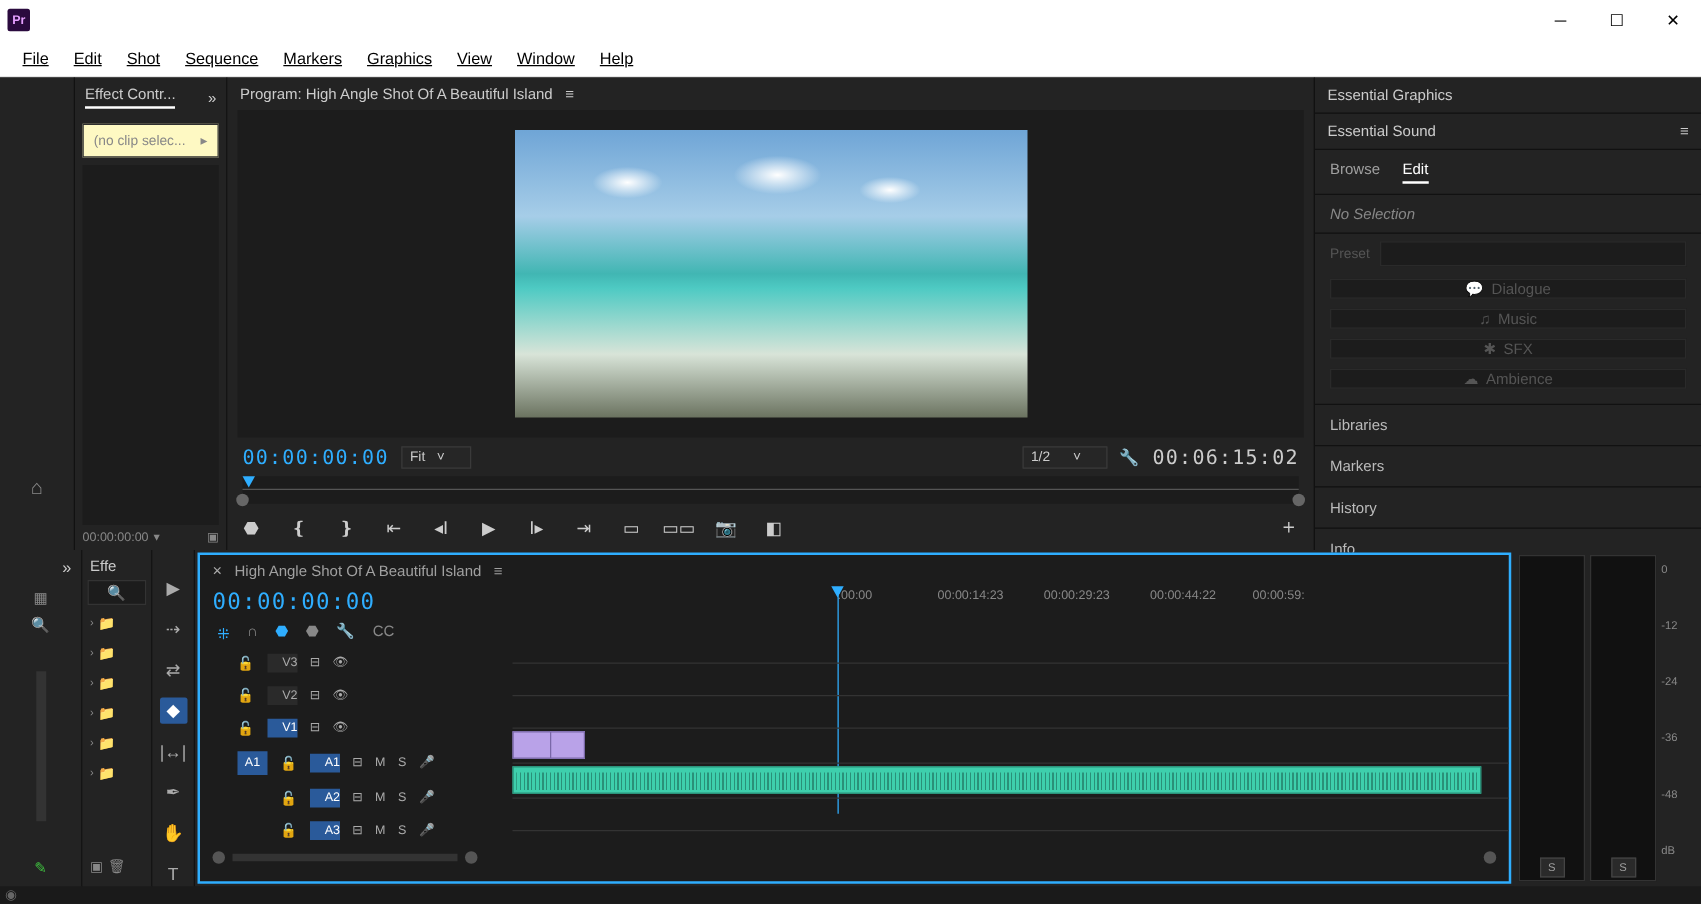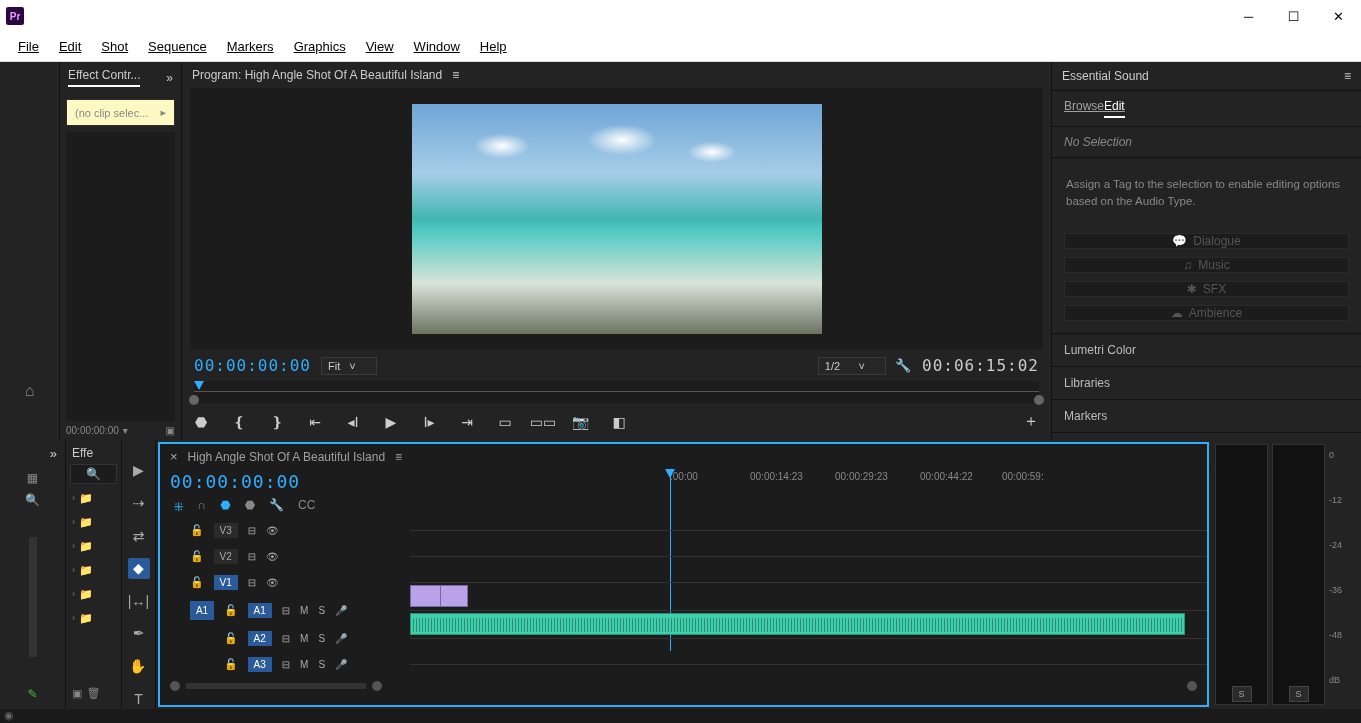--- a/index.html
+++ b/index.html
@@ -40,21 +40,21 @@
 .ruler .track { position:absolute; left:0; right:0; top:10px; height:1px; background:#555;}
 .ruler .play { position:absolute; left:0; top:0; width:0; height:0; border-left:5px solid transparent; border-right:5px solid transparent; border-top:9px solid #2faeff;}
 .ruler .dot { position:absolute; top:14px; width:10px; height:10px; background:#666; border-radius:50%; margin-left:-5px;}
 .transport { display:flex; justify-content:center; gap:24px; padding:8px 12px; color:#ccc; font-size:14px; align-items:center;}
 .transport .sp { flex:1;}
 .transport .plus { margin-left:auto; font-size:16px;}
 
 
 .rightpanel { width:310px; background:#232323; border-left:1px solid #111; display:flex; flex-direction:column; padding:0;}
 .rightpanel .rtab { padding:7px 10px; font-size:12px; color:#ccc; border-bottom:1px solid #111; display:flex; justify-content:space-between; align-items:center;}
-.rightpanel .subtabs { display:flex; padding:8px 12px; font-size:12px;text-decoration:underline;}
+.rightpanel .subtabs { display:flex; gap:18px; padding:8px 12px; font-size:12px;}
 .rightpanel .subtabs .active { color:#fff; border-bottom:2px solid #fff; padding-bottom:3px;}
 .rightpanel .nosel { padding:8px 12px; font-size:12px; font-style:italic; color:#888; border-top:1px solid #111; border-bottom:1px solid #111;}
 .rightpanel .preset { padding:6px 12px; font-size:11px; color:#555; display:flex; align-items:center; gap:8px;}
 .rightpanel .preset .dd { flex:1; background:#1c1c1c; border:1px solid #2a2a2a; height:20px;}
 .rightpanel .hint { padding:18px 14px; font-size:11.5px; color:#888; line-height:1.5;}
 .rightpanel .tagbtn { margin:4px 12px; background:#1c1c1c; border:1px solid #2a2a2a; height:32px; display:flex; align-items:center; justify-content:center; gap:6px; font-size:12px; color:#555;}
 .rightpanel .acc { padding:9px 12px; border-top:1px solid #111; font-size:12px; color:#bbb;}
 
 
 .bottomrow { display:flex; flex:1; min-height:0;}
@@ -78,21 +78,21 @@
 .timeline .thdr .tc { color:#2faeff; font-family:monospace; font-size:18px; letter-spacing:1px;}
 .timeline .thdr .icons { display:flex; gap:14px; margin-top:6px; margin-left:4px; color:#888;}
 .timeline .timeruler { margin-left:250px; position:relative; height:24px; font-size:10px; color:#888;}
 .timeline .timeruler .seg { position:absolute; top:0;}
 .timeline .timeruler .phead { position:absolute; left:0; top:0; width:1px; height:180px; background:#2faeff;}
 .timeline .timeruler .phead::before { content:""; position:absolute; top:-2px; left:-5px; width:0; height:0; border-left:5px solid transparent; border-right:5px solid transparent; border-top:9px solid #2faeff;}
 .timeline .tracks { display:flex; flex-direction:column;}
 .timeline .track { display:flex; align-items:center; height:26px;}
 .timeline .track .lbls { width:250px; display:flex; align-items:center; gap:10px; padding-left:30px; font-size:10px; color:#aaa;}
 .timeline .track .lbls .lock { font-size:11px;}
-.timeline .track .lbls .trackname { width:24px; text-align:center; background:#2a2a2a; padding:2px 0;}
+.timeline .track .lbls .trackname { width:24px; background:#2a2a2a; padding:2px 12px;}
 .timeline .track .lbls .trackname.sel { background:#2a5a9a; color:#fff;}
 .timeline .track .lbls .asel { width:24px; text-align:center; background:#2a5a9a; color:#fff; padding:4px 0;}
 .timeline .track .clips { flex:1; position:relative; border-top:1px solid #333;}
 .timeline .clip-v { position:absolute; top:2px; left:0; width:58px; height:22px; background:#b9a2e8; border:1px solid #7a68a8;}
 .timeline .clip-v2 { position:absolute; top:2px; left:30px; width:28px; height:22px; background:#b9a2e8; border:1px solid #7a68a8;}
 .timeline .clip-a { position:absolute; top:2px; left:0; right:22px; height:22px; background:#3ecfac; border:1px solid #2a9078;}
 .timeline .clip-a::after { content:""; position:absolute; top:4px; left:2px; right:2px; height:14px; background:repeating-linear-gradient(90deg,#2a9078 0 1px,transparent 1px 3px);}
 .timeline .hscroll { display:flex; align-items:center; padding:4px 10px; gap:6px;}
 .timeline .hscroll .dot { width:10px; height:10px; background:#555; border-radius:50%;}
 .timeline .hscroll .bar { flex:1; height:6px; background:#333;}
@@ -190,48 +190,53 @@
         <span class="ico">▭▭</span>
         <span class="ico">📷</span>
         <span class="ico">◧</span>
         <span class="sp"></span>
         <span class="plus">＋</span>
       </div>
     </div>
 
     <div class="rightpanel">
       <div class="rtab">
+        <span>Essential Graphics</span>
+      </div>
+      <div class="rtab">
         <span>Essential Sound</span>
         <span>≡</span>
       </div>
       <div class="subtabs">
         <span>Browse</span>
         <span class="active">Edit</span>
       </div>
       <div class="nosel">No Selection</div>
-      <div class="hint">Assign a Tag to the selection to enable editing options based on the Audio Type.</div>
+      <div class="preset">
+        <span>Preset</span>
+        <div class="dd"></div>
+      </div>
       <div class="tagbtn">
           <span>💬</span>
           <span>Dialogue</span>
         </div>
       <div class="tagbtn">
           <span>♫</span>
           <span>Music</span>
         </div>
       <div class="tagbtn">
           <span>✱</span>
           <span>SFX</span>
         </div>
       <div class="tagbtn">
           <span>☁</span>
           <span>Ambience</span>
         </div>
       <div style="flex:1"></div>
       <div style="height:6px;background:#444;margin:4px 10px;border-radius:3px"></div>
-      <div class="acc">Lumetri Color</div>
       <div class="acc">Libraries</div>
       <div class="acc">Markers</div>
       <div class="acc">History</div>
       <div class="acc">Info</div>
     </div>
   </div>
 
   <div class="bottomrow">
 
     <div class="projectcol">

